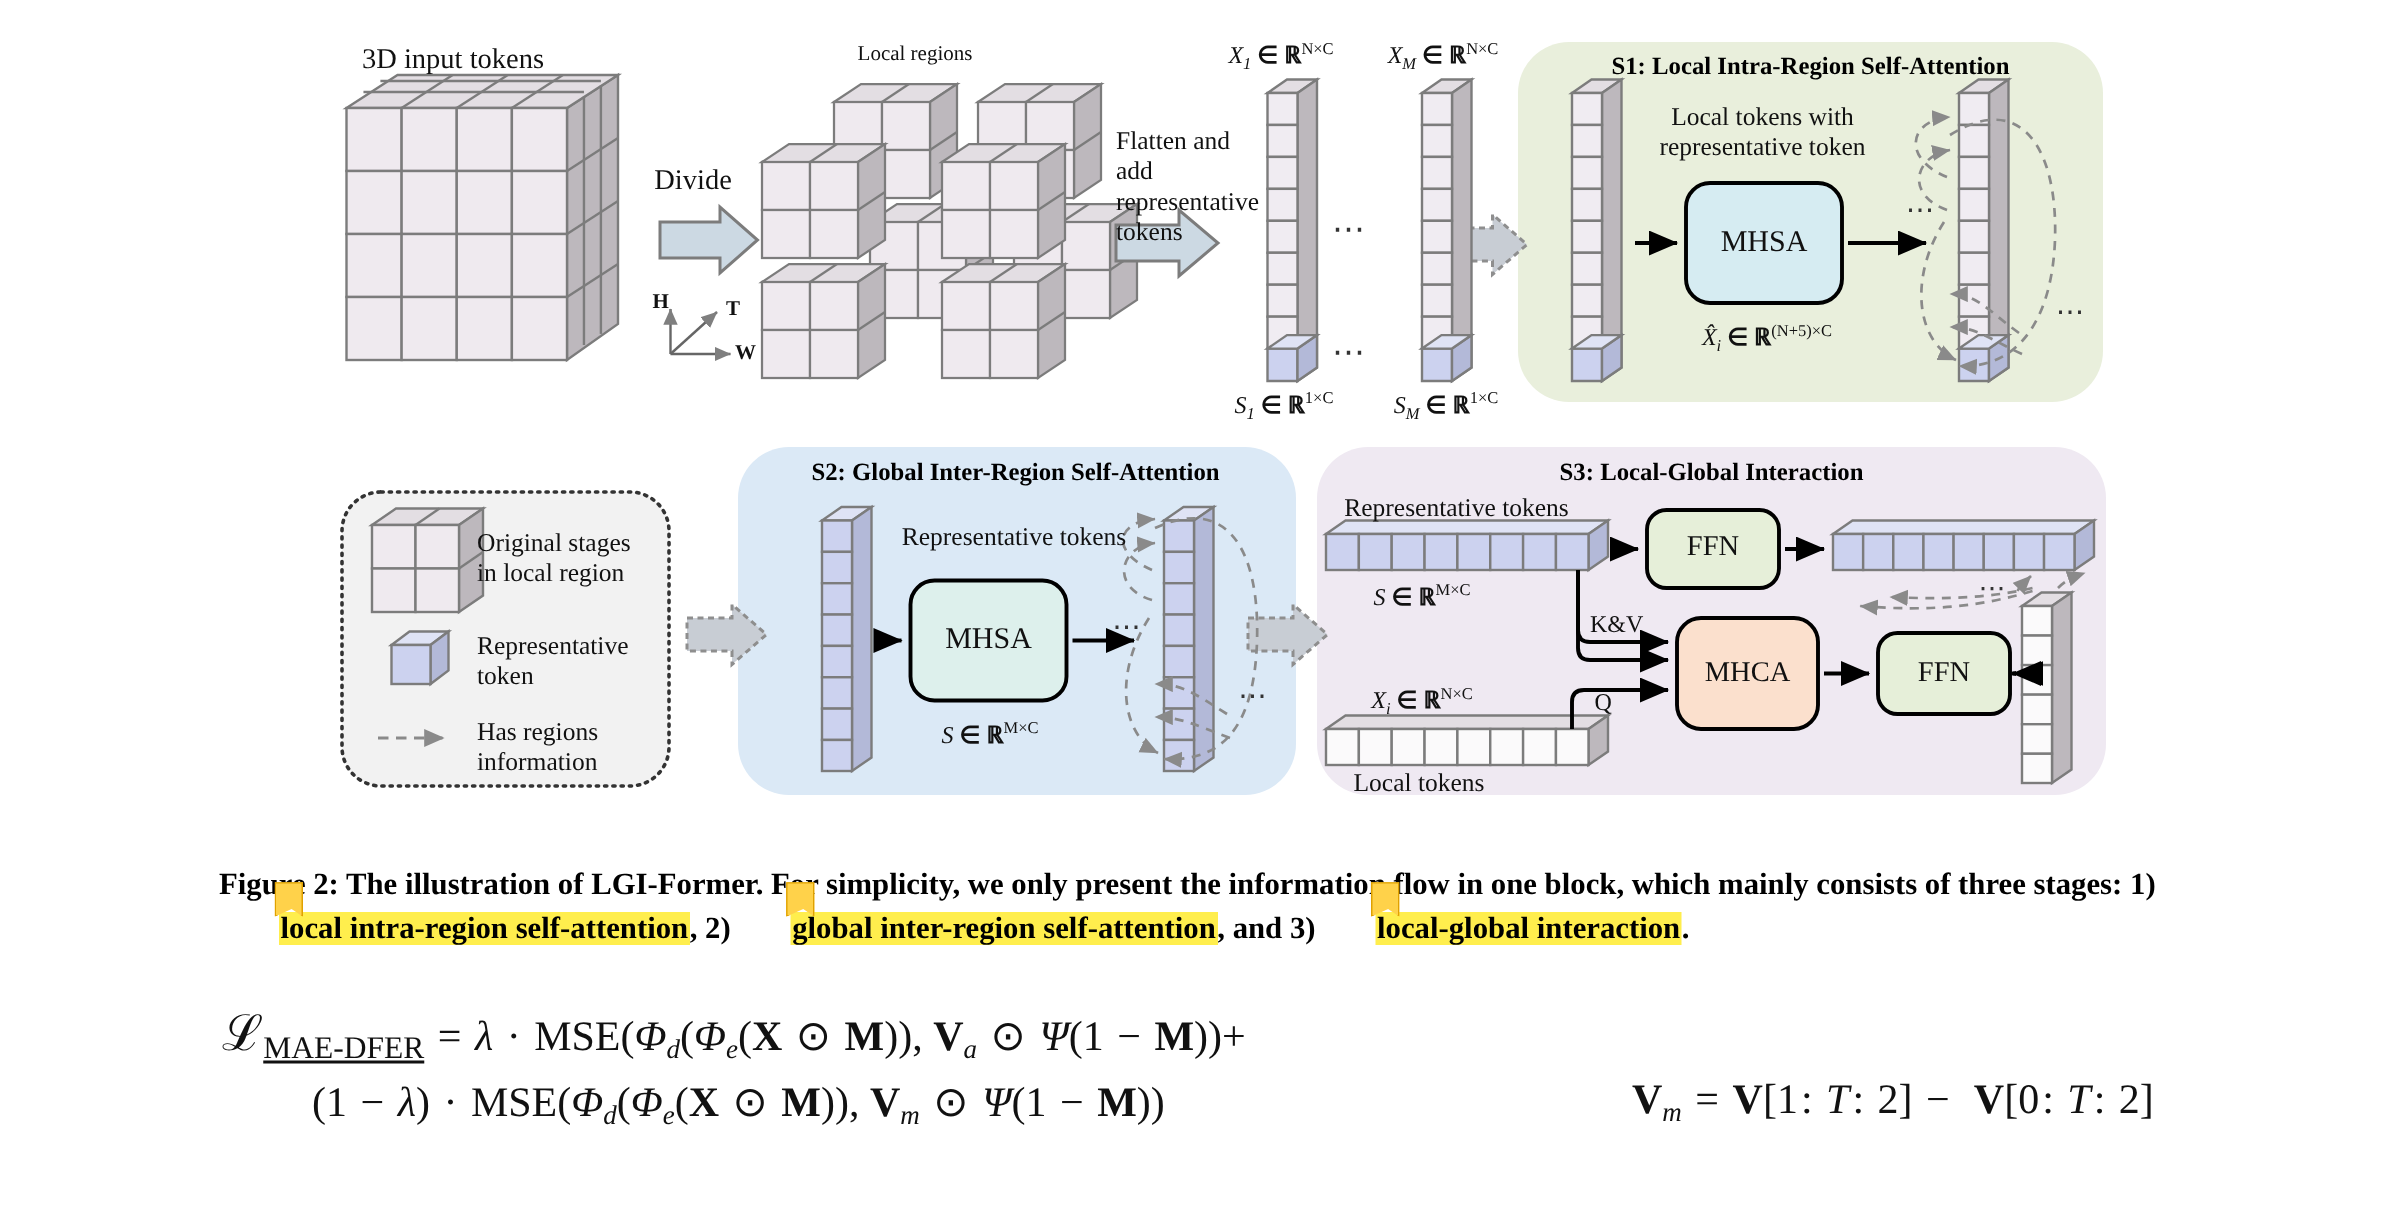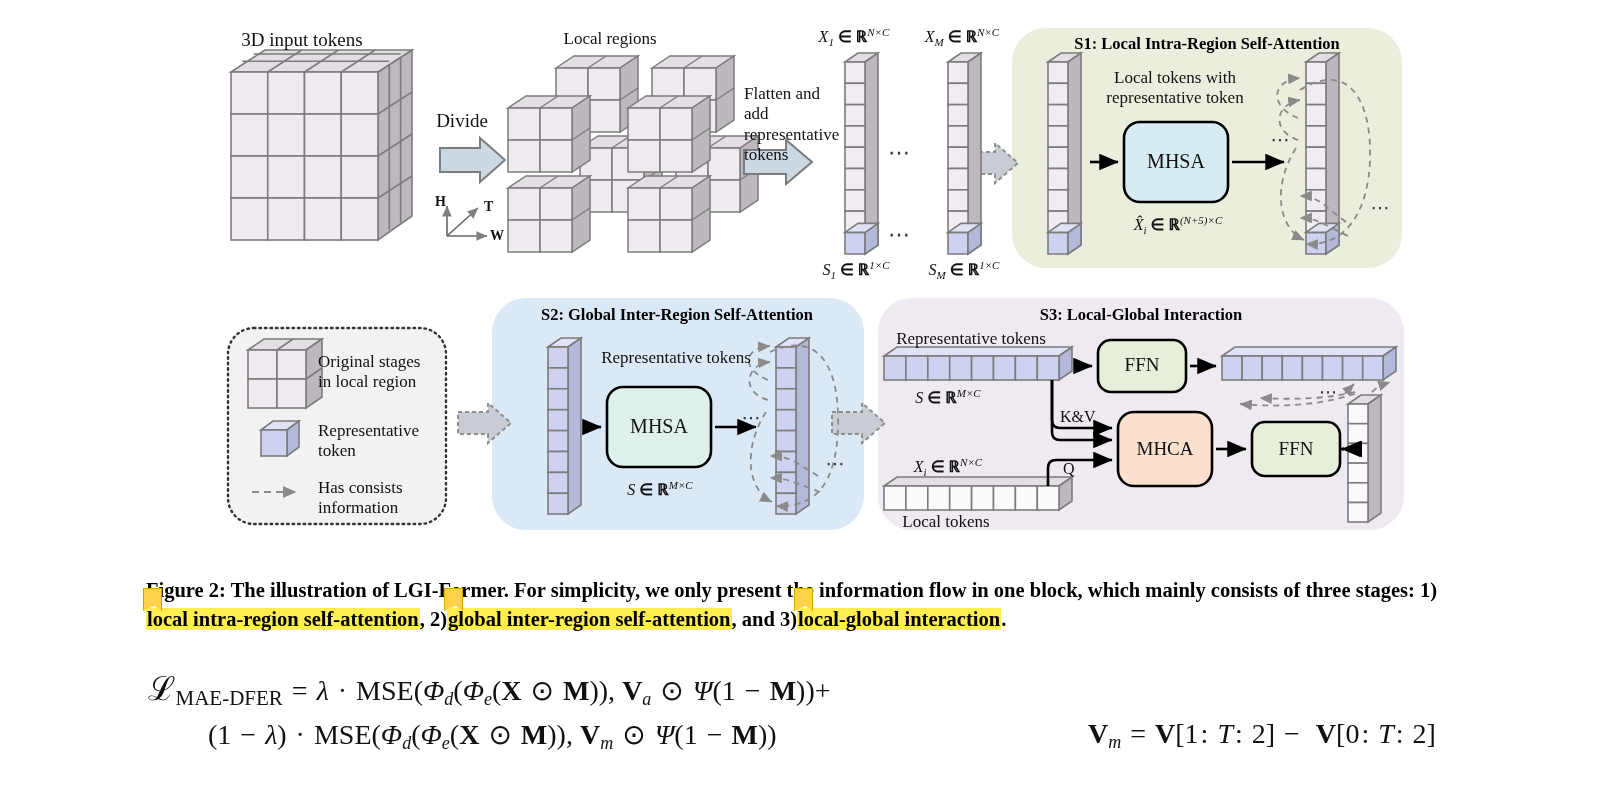--- a/index.html
+++ b/index.html
@@ -16,32 +16,32 @@
 
   
   .lbl{position:absolute;font-family:"Liberation Serif",serif;font-size:17px;color:#111;white-space:nowrap;}
   .lbl.center{transform:translateX(-50%);text-align:center;}
   .lbl.multi{white-space:normal;line-height:1.18;text-align:center;}
   .lbl.left{white-space:normal;line-height:1.2;text-align:left;}
   .panel-title{position:absolute;font-family:"Liberation Serif",serif;font-weight:bold;font-size:16.5px;color:#000;white-space:nowrap;transform:translateX(-50%);}
   .mth{font-family:"Liberation Serif",serif;font-style:italic;}
   .mathlbl{position:absolute;font-size:16px;white-space:nowrap;transform:translateX(-50%);}
   .mathlbl .bb{font-weight:bold;font-style:normal;}
-  .sup{font-size:11px;vertical-align:super;font-style:italic;}
+  .sup{font-size:11px;vertical-align:super;}
   .sub{font-size:11px;vertical-align:sub;font-style:italic;}
   .dots{position:absolute;font-size:22px;letter-spacing:2px;color:#333;transform:translateX(-50%);}
 
   
   .caption{
     position:absolute;left:146px;top:576px;width:1330px;
     font-family:"Liberation Serif",serif;font-weight:bold;font-size:20.5px;
     line-height:1.42;color:#000;text-align:left;
   }
   .hl{background:#ffee4d;padding:0 1px;}
-  .flagwrap{position:relative;display:inline-block;}
+  .flagwrap{position:relative;display:inline-block;margin-left:40px;}
   .flag{
     position:absolute;left:-3px;top:-17px;width:17px;height:21px;
     background:#ffd24a;border:1px solid #e0a100;
     clip-path:polygon(0 0,100% 0,100% 100%,60% 78%,0 100%);
   }
 
   
   .eqn{position:absolute;font-family:"Liberation Serif",serif;font-size:28px;color:#111;white-space:nowrap;}
   .eqn .b{font-weight:bold;font-style:normal;}
   .eqn .i{font-style:italic;}
@@ -491,21 +491,21 @@
     <path d="M1345,394 C1348,388 1352,386 1354,384" marker-end="url(#arrHeadD)"></path>
     <path d="M1372,392 C1378,386 1384,384 1390,382" marker-end="url(#arrHeadD)"></path>
   </g>
 
 </svg>
 
 <div class="lbl center" style="left:302px;top:29px;font-size:19px;">3D input tokens</div>
 
 <div class="lbl center" style="left:462px;top:110px;font-size:19px;">Divide</div>
 
-<div class="lbl center" style="left:610px;top:29px;font-size:17px;">Local regions</div>
+<div class="lbl center" style="left:610px;top:29px;font-size:14px;">Local regions</div>
 
 <div class="lbl left" style="left:744px;top:84px;width:100px;font-size:17px;">
   <div>Flatten and add</div>
   <div>representative</div>
   <div>tokens</div>
 </div>
 
 <div class="lbl" style="left:435px;top:194px;font-size:14px;font-weight:bold;">H</div>
 <div class="lbl" style="left:484px;top:199px;font-size:14px;font-weight:bold;">T</div>
 <div class="lbl" style="left:490px;top:228px;font-size:14px;font-weight:bold;">W</div>
@@ -540,21 +540,21 @@
 
 <div class="lbl left" style="left:318px;top:352px;width:124px;font-size:17px;">
   <div>Original stages</div>
   <div>in local region</div>
 </div>
 <div class="lbl left" style="left:318px;top:421px;width:124px;font-size:17px;">
   <div>Representative</div>
   <div>token</div>
 </div>
 <div class="lbl left" style="left:318px;top:478px;width:124px;font-size:17px;">
-  <div>Has consists</div>
+  <div>Has regions</div>
   <div>information</div>
 </div>
 
 <div class="panel-title" style="left:677px;top:305px;">S2: Global Inter-Region Self-Attention</div>
 <div class="lbl center" style="left:676px;top:348px;font-size:17px;">Representative tokens</div>
 <div class="lbl center" style="left:659px;top:415px;font-size:20px;">MHSA</div>
 <div class="mathlbl" style="left:660px;top:478px;">
   <span class="mth">S</span> <span class="bb">∈</span> <span class="bb">ℝ</span><span class="sup">M×C</span>
 </div>
 <div class="dots" style="left:752px;top:406px;font-size:19px;">⋯</div>
@@ -574,21 +574,21 @@
 <div class="lbl center" style="left:1142px;top:354px;font-size:19px;">FFN</div>
 <div class="lbl center" style="left:1165px;top:438px;font-size:19px;">MHCA</div>
 <div class="lbl center" style="left:1296px;top:438px;font-size:19px;">FFN</div>
 <div class="dots" style="left:1329px;top:381px;font-size:18px;">⋯</div>
 
 <div class="caption">
   <span>Figure 2: The illustration of LGI-Former. For simplicity, we only present the information flow in one block, which mainly consists of three stages: 1)</span><span class="flagwrap"><span class="flag"></span><span class="hl">local intra-region self-attention</span></span><span>, 2)</span><span class="flagwrap"><span class="flag"></span><span class="hl">global inter-region self-attention</span></span><span>, and 3)</span><span class="flagwrap"><span class="flag"></span><span class="hl">local-global interaction</span></span><span>.</span>
 </div>
 
 <div class="eqn" style="left:148px;top:665px;">
-  <span style="font-size:33px;font-family:'Liberation Serif',serif;">ℒ</span><span class="sc" style="vertical-align:-0.25em;">MAE-DFER</span>
+  <span style="font-size:33px;font-family:'Liberation Serif',serif;">ℒ</span><span class="sc" style="vertical-align:-0.25em;text-decoration:underline;">MAE-DFER</span>
   <span class="op">=</span> <span class="i">λ</span> <span class="op">·</span> <span style="font-variant:small-caps;">MSE</span>(<span class="i">Φ</span><span class="sb">d</span>(<span class="i">Φ</span><span class="sb">e</span>(<span class="b">X</span> <span class="op">⊙</span> <span class="b">M</span>)), <span class="b">V</span><span class="sb">a</span> <span class="op">⊙</span> <span class="i">Ψ</span>(1 <span class="op">−</span> <span class="b">M</span>))+
 </div>
 <div class="eqn" style="left:208px;top:718px;">
   (1 <span class="op">−</span> <span class="i">λ</span>) <span class="op">·</span> <span style="font-variant:small-caps;">MSE</span>(<span class="i">Φ</span><span class="sb">d</span>(<span class="i">Φ</span><span class="sb">e</span>(<span class="b">X</span> <span class="op">⊙</span> <span class="b">M</span>)), <span class="b">V</span><span class="sb">m</span> <span class="op">⊙</span> <span class="i">Ψ</span>(1 <span class="op">−</span> <span class="b">M</span>))
 </div>
 <div class="eqn" style="left:1088px;top:718px;">
   <span class="b">V</span><span class="sb">m</span> <span class="op">=</span> <span class="b">V</span>[1<span class="op">:</span> <span class="i">T</span><span class="op">:</span> 2] <span class="op">−</span>&nbsp; <span class="b">V</span>[0<span class="op">:</span> <span class="i">T</span><span class="op">:</span> 2]
 </div>
 
 </div>

